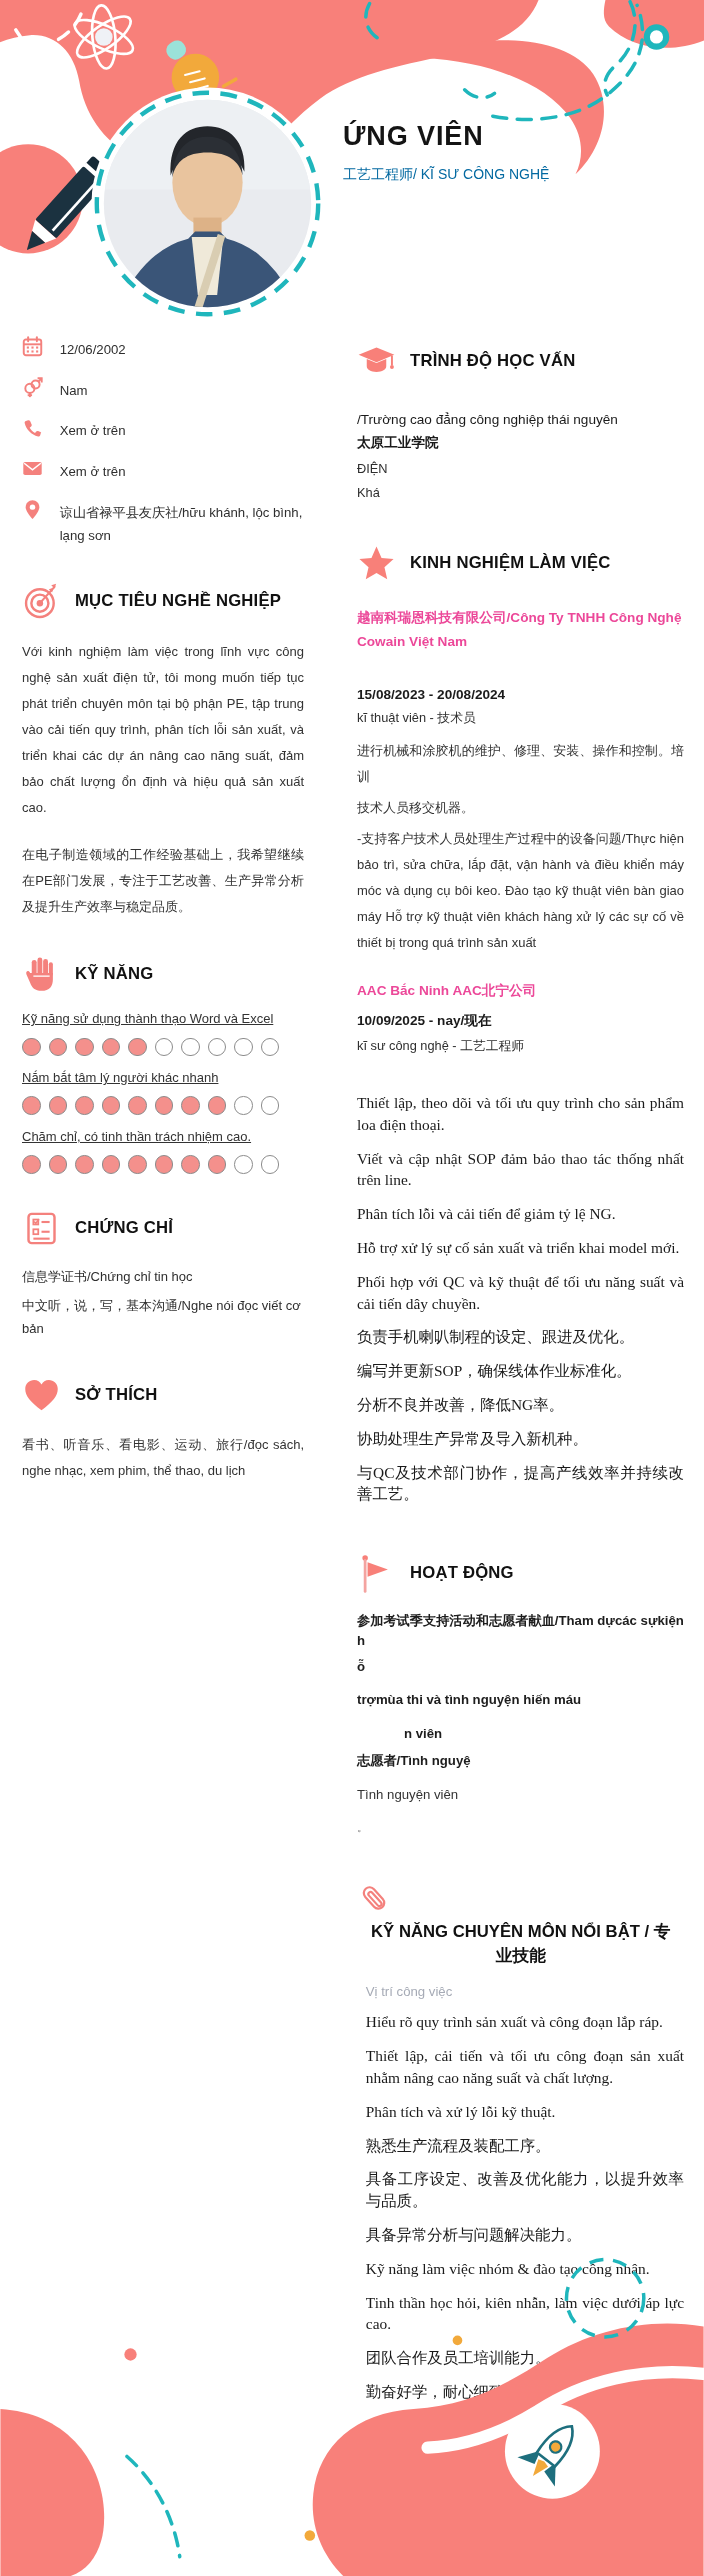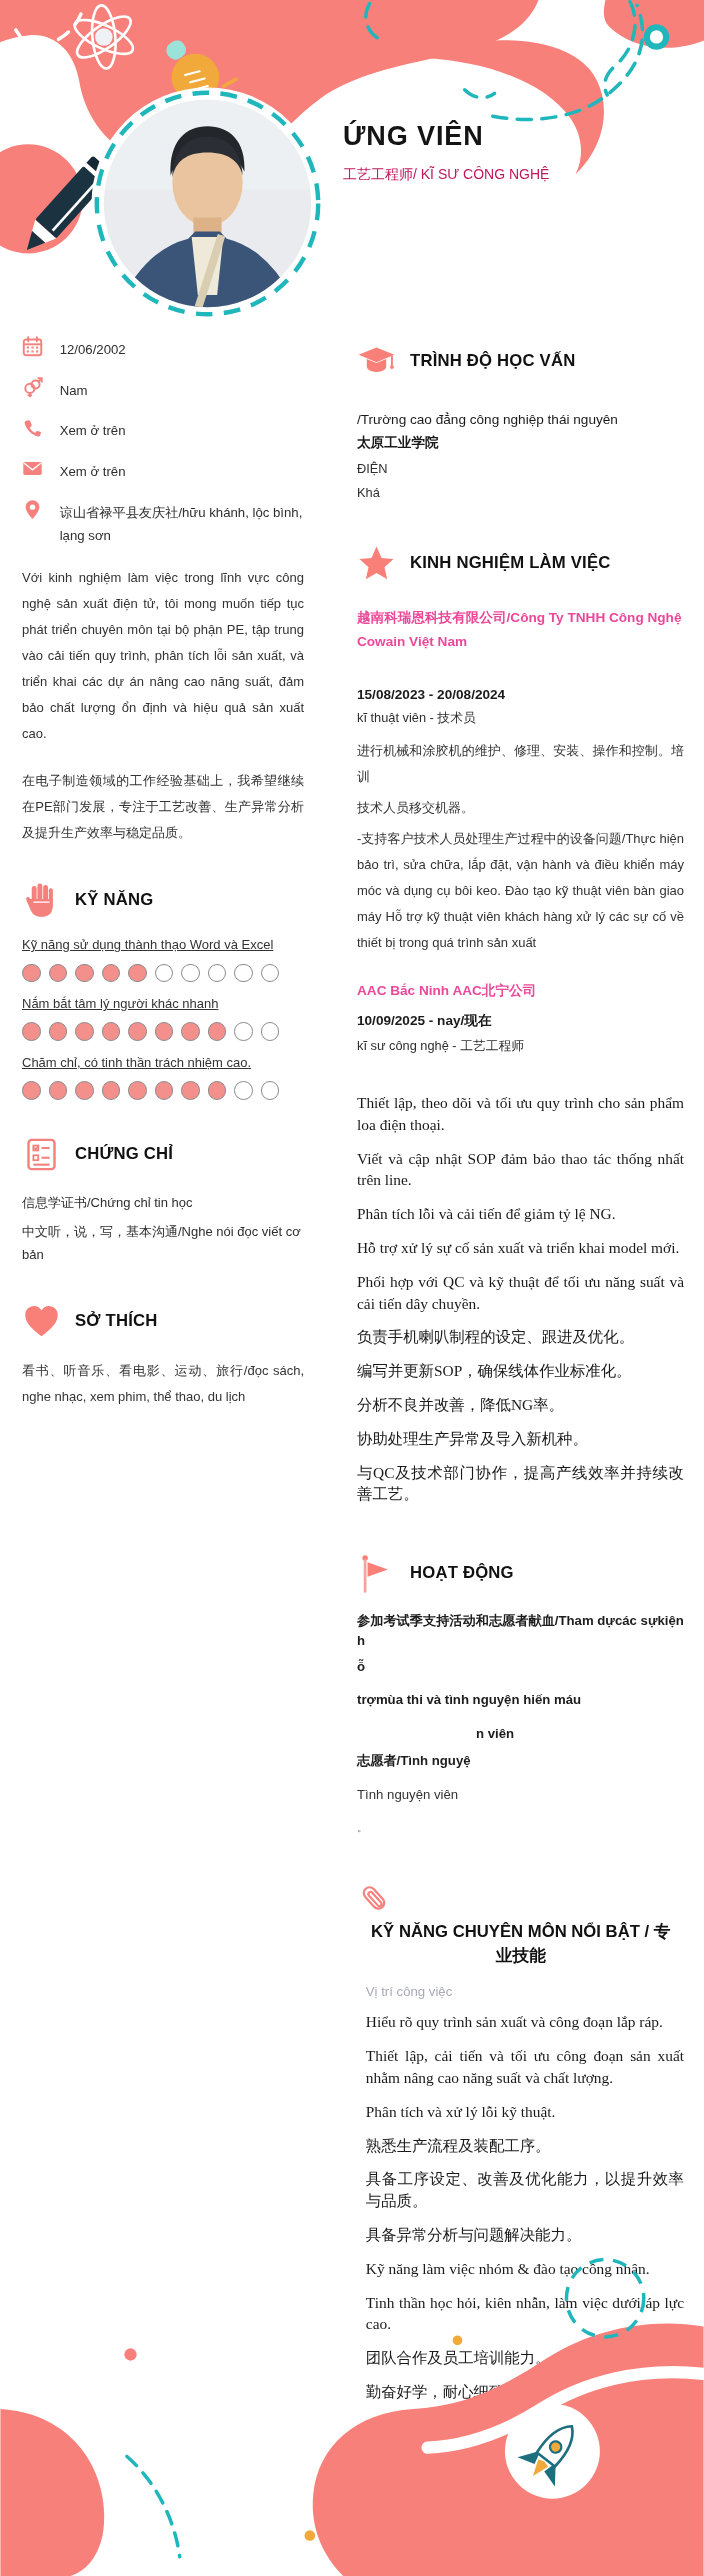--- a/index.html
+++ b/index.html
@@ -5,21 +5,21 @@
   html,body{margin:0;padding:0;background:#fff;}
   .page{position:relative;width:704px;height:2576px;background:#fff;overflow:hidden;
         font-family:"Liberation Sans","DejaVu Sans",sans-serif;color:#333;}
   svg{display:block;}
   .deco{position:absolute;left:0;pointer-events:none;}
   .top-deco{top:0;}
   .bottom-deco{bottom:0;}
   .photo-wrap{position:absolute;left:88px;top:84px;width:239px;height:239px;}
   .header-block{position:absolute;left:343px;top:121px;}
   .candidate-name{font-size:27px;font-weight:bold;color:#141414;letter-spacing:0.9px;margin:0;}
-  .candidate-title{font-size:14px;color:#be185d;margin:14px 0 0 0;}
+  .candidate-title{font-size:14px;color:#0369a1;margin:14px 0 0 0;}
   .top-spacer{position:relative;height:315px;}
   .columns{display:flex;align-items:flex-start;}
   .col-left{width:282px;margin-left:22px;flex:none;}
   .col-right{width:327px;margin-left:53px;flex:none;}
   
   .contact-list{margin-top:23px;}
   .contact-row{display:flex;align-items:flex-start;margin-bottom:17.6px;}
   .contact-icon{width:21px;height:21px;margin-right:16.7px;flex:none;margin-top:-1.8px;}
   .contact-text{font-size:13.2px;color:#2e2e2e;line-height:1.75;}
   
@@ -42,21 +42,21 @@
   .job-company{font-size:13.6px;font-weight:bold;color:#ec4899;line-height:1.8;margin:23px 0 0 0;}
   .job-period{font-size:13.6px;font-weight:bold;color:#1b1b1b;margin:32px 0 0 0;}
   .job-role{font-size:12.8px;color:#2e2e2e;margin:8px 0 0 0;}
   .job-desc{margin-top:10.6px;}
   .job-desc .par{margin-bottom:5.3px;}
   .serif-block{margin-top:37px;}
   .serif-par{font-family:"Liberation Serif","DejaVu Serif",serif;font-size:15.4px;line-height:1.4;
              text-align:justify;color:#1a1a1a;margin:0 0 12.3px 0;}
   .act-block{margin-top:7px;}
   .act{font-size:13.2px;font-weight:bold;color:#1d1d1d;line-height:1.55;margin:0 0 13.2px 0;}
-  .act-indent{margin-left:119px;margin-bottom:7px;}
+  .act-indent{margin-left:47px;margin-bottom:7px;}
   .act-regular{font-weight:400;color:#333;}
   .act-dot{font-weight:400;font-size:10.6px;color:#555;margin-top:8.8px;}
   .pro-head{margin-top:46px;}
   .pro-head .sec-icon{margin-bottom:3.5px;}
   .pro-title{font-size:16.7px;font-weight:bold;color:#111;line-height:1.45;width:310px;margin:3.5px 0 0 8.8px;text-align:center;}
   .pro-sub{font-size:13.2px;color:#A6ABB6;margin:16px 0 12.3px 8.8px;}
   .pro-list{margin-left:0;}
 </style>
 </head>
 <body>
@@ -187,20 +187,31 @@
         </div>
         <div class="contact-row">
           <svg class="contact-icon" viewBox="0 0 24 24">
             <path d="M12 1.5 C7.6 1.5 4.2 4.9 4.2 9.3 C4.2 15 12 22.8 12 22.8 S19.8 15 19.8 9.3 C19.8 4.9 16.4 1.5 12 1.5 Z" fill="#F4817D"></path>
             <circle cx="12" cy="9.3" r="3.1" fill="#fff"></circle>
           </svg>
           <span class="contact-text">谅山省禄平县友庆社/hữu khánh, lộc bình, lạng sơn</span>
         </div>
       </div>
 
+      <div class="sec-head">
+        <svg class="sec-icon" viewBox="0 0 48 48">
+          <circle cx="22" cy="26" r="17" fill="none" stroke="#F4817D" stroke-width="3"></circle>
+          <circle cx="22" cy="26" r="10.5" fill="none" stroke="#F4817D" stroke-width="3"></circle>
+          <circle cx="22" cy="26" r="4" fill="#F4817D"></circle>
+          <line x1="22" y1="26" x2="40" y2="6" stroke="#F4817D" stroke-width="2.6" stroke-linecap="round"></line>
+          <path d="M36 4 l6 -2 -2 6 z" fill="#F4817D"></path>
+          <path d="M33 9 l6 -2 -2 6 z" fill="#F4817D"></path>
+        </svg>
+        <span class="sec-title">MỤC TIÊU NGHỀ NGHIỆP</span>
+      </div>
       <div>
 
       <p class="par par-cn">Với kinh nghiệm làm việc trong lĩnh vực công nghệ sản xuất điện tử, tôi mong muốn tiếp tục phát triển chuyên môn tại bộ phận PE, tập trung vào cải tiến quy trình, phân tích lỗi sản xuất, và triển khai các dự án nâng cao năng suất, đảm bảo chất lượng ổn định và hiệu quả sản xuất cao.</p>
           <p class="par par-cn">在电子制造领域的工作经验基础上，我希望继续在PE部门发展，专注于工艺改善、生产异常分析及提升生产效率与稳定品质。</p>
         </div>
 
       <div class="sec-head">
         <svg class="sec-icon" viewBox="0 0 48 48">
           <g fill="#F4817D">
             <rect x="12" y="6" width="6" height="20" rx="3"></rect>

